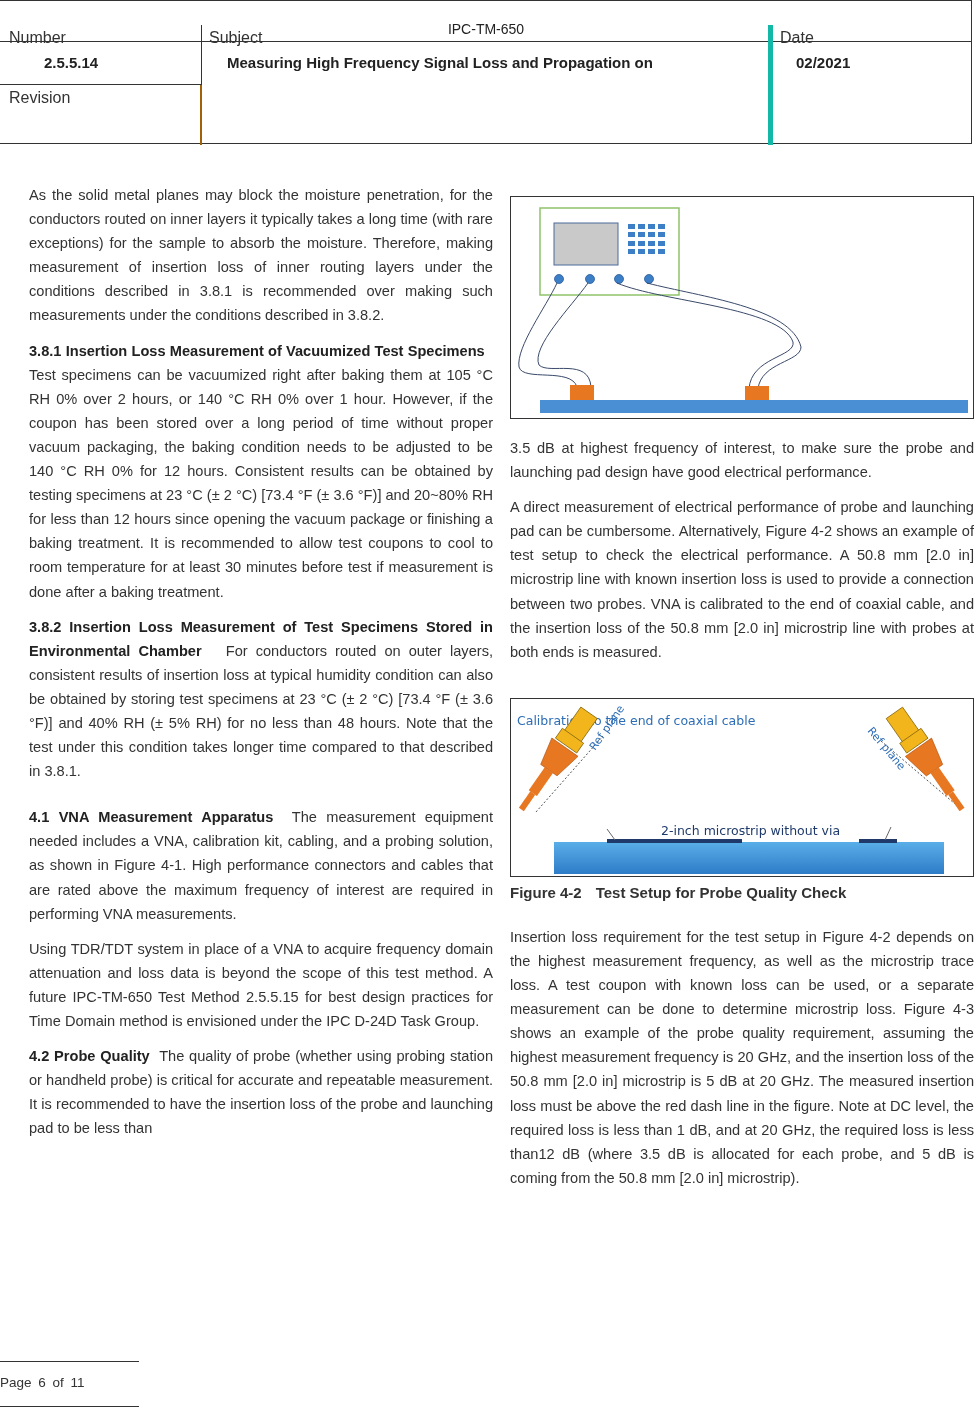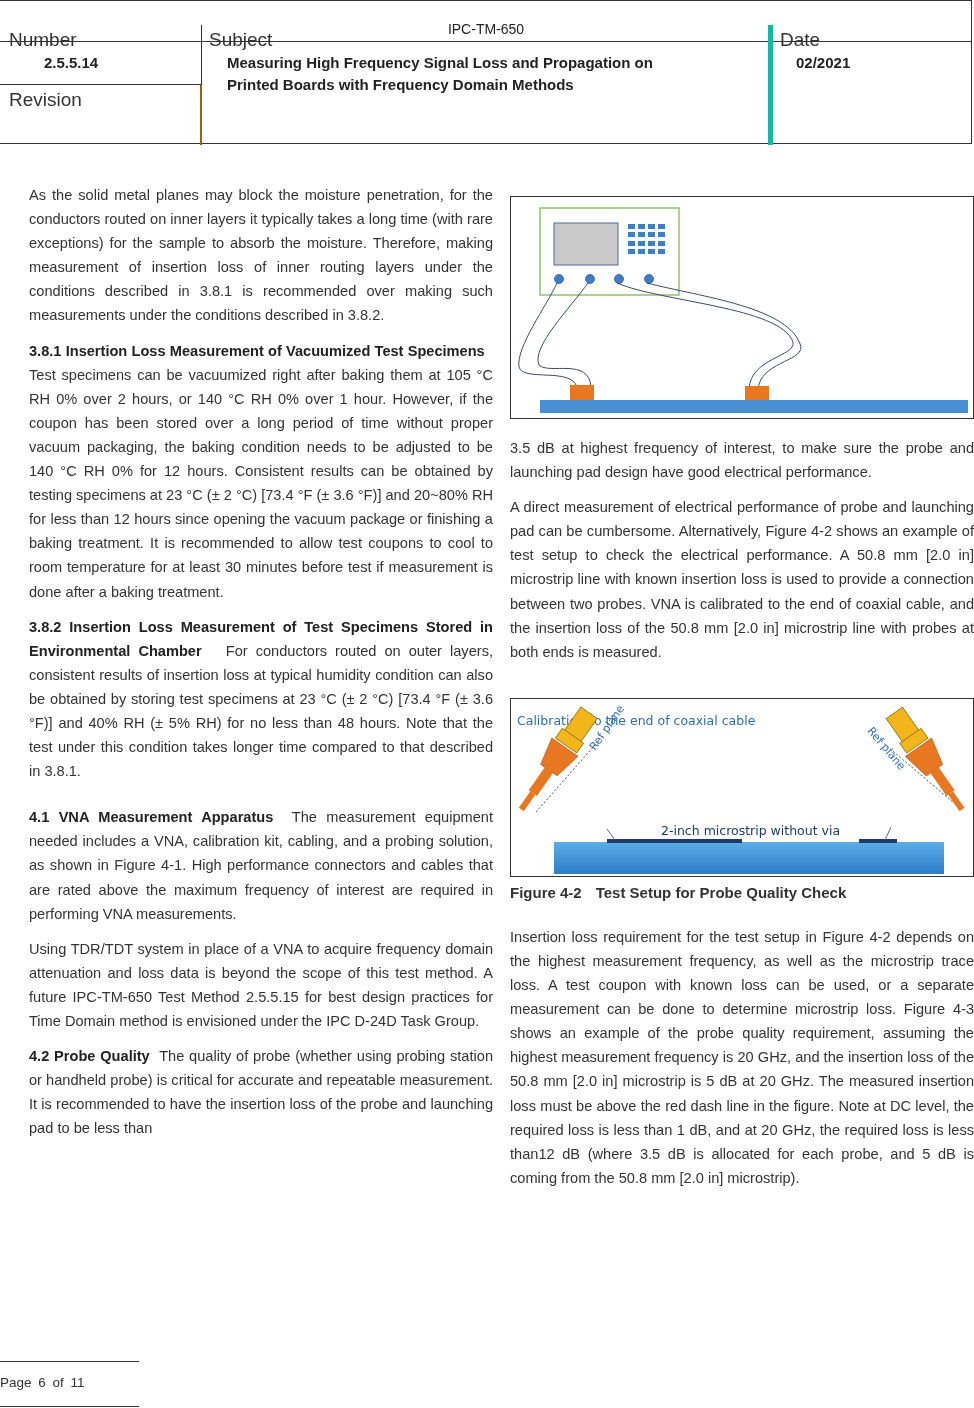--- a/index.html
+++ b/index.html
@@ -3,21 +3,21 @@
 <meta charset="utf-8">
 <style>
   html, body { margin:0; padding:0; background:#fff; }
   body { width:974px; height:1408px; position:relative; overflow:hidden;
          font-family:"Liberation Sans", sans-serif; color:#2a2a2a; }
   .hdr { position:absolute; left:0; top:0; width:972px; height:144px;
          border:1px solid #333; border-left:none; box-sizing:border-box; }
   .hdr-title { position:absolute; left:0; top:16px; width:972px; height:24px; border-bottom:1px solid #333;
          text-align:center; font-size:14px; line-height:24px; color:#222; }
   .hdr-cell { position:absolute; box-sizing:border-box; }
-  .hdr-lbl { font-size:19px; color:#333; }
+  .hdr-lbl { font-size:16px; color:#333; }
   .hdr-val { font-size:15px; font-weight:bold; color:#222; }
   .col { position:absolute; top:183px; width:464px; }
   p { margin:0; font-size:14.6px; line-height:24.1px; text-align:justify; color:#333; }
   .b { font-weight:bold; color:#222; }
   .gap { height:11px; }
   .fig { border:1px solid #333; box-sizing:border-box; background:#fff; position:relative; }
   .cap { font-size:15px; font-weight:bold; color:#333; margin-top:6px; line-height:20px; }
   .cap span.n { margin-right:14px; }
   .footer-line { position:absolute; left:0; width:139px; height:1px; background:#333; }
   .page { position:absolute; left:0; top:1375px; font-size:13.5px; color:#333; word-spacing:3px; }
@@ -30,21 +30,20 @@
   <div class="hdr-cell" style="left:0;top:24px;width:202px;height:60px;border-right:1px solid #333;border-bottom:1px solid #333;">
     <div class="hdr-lbl" style="position:absolute;left:9px;top:4px;">Number</div>
     <div class="hdr-val" style="position:absolute;left:27px;top:29px;margin-left:17px;">2.5.5.14</div>
   </div>
   <div class="hdr-cell" style="left:0;top:84px;width:202px;height:60px;border-right:2px solid #a16207;">
     <div class="hdr-lbl" style="position:absolute;left:9px;top:4px;">Revision</div>
   </div>
   <div class="hdr-cell" style="left:202px;top:24px;width:571px;height:120px;border-right:5px solid #14b8a6;">
     <div class="hdr-lbl" style="position:absolute;left:7px;top:4px;">Subject</div>
     <div class="hdr-val" style="position:absolute;left:25px;top:29px;">Measuring High Frequency Signal Loss and Propagation on</div>
-    <div class="hdr-val" style="position:absolute;left:25px;top:51px;">Printed Boards with Frequency Domain Methods</div>
   </div>
   <div class="hdr-cell" style="left:773px;top:24px;width:199px;height:120px;">
     <div class="hdr-lbl" style="position:absolute;left:7px;top:4px;">Date</div>
     <div class="hdr-val" style="position:absolute;left:23px;top:29px;">02/2021</div>
   </div>
 </div>
 
 <div class="col" style="left:12px;padding-left:17px;">
   <p>As the solid metal planes may block the moisture penetration, for the conductors routed on inner layers it typically takes a long time (with rare exceptions) for the sample to absorb the moisture. Therefore, making measurement of insertion loss of inner routing layers under the conditions described in 3.8.1 is recommended over making such measurements under the conditions described in 3.8.2.</p>
   <div class="gap"></div>

